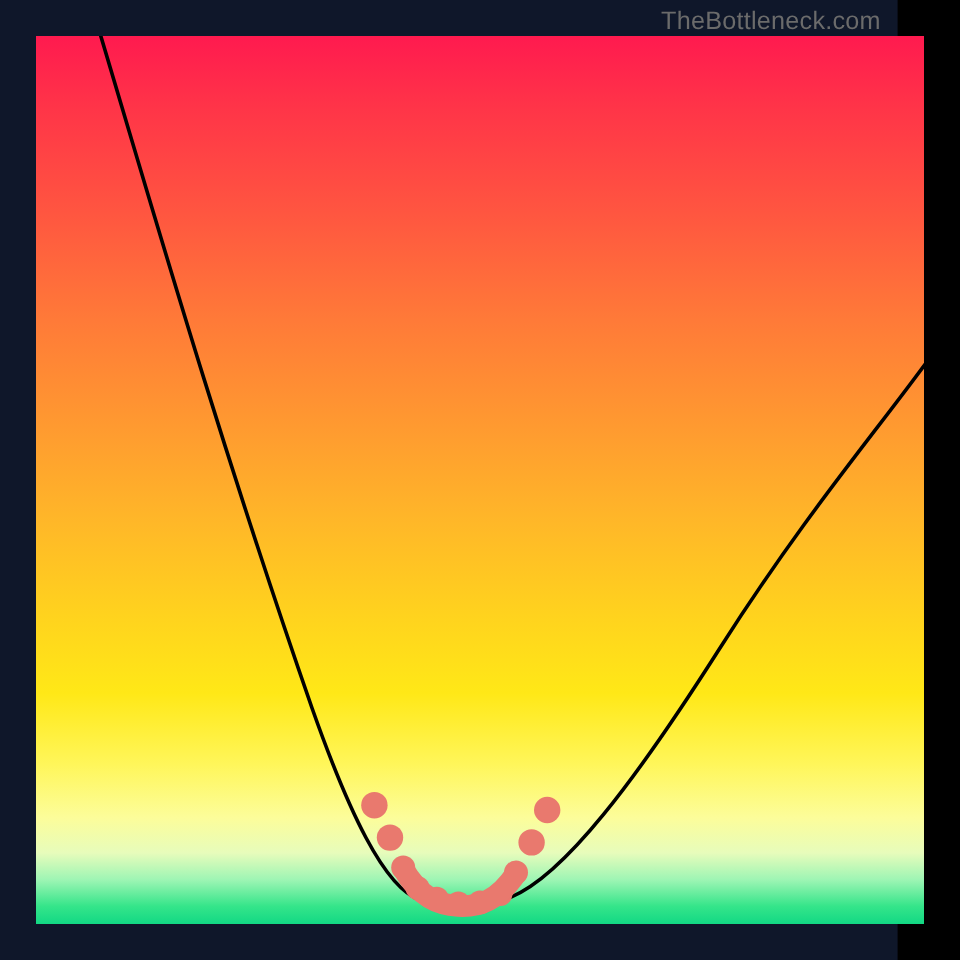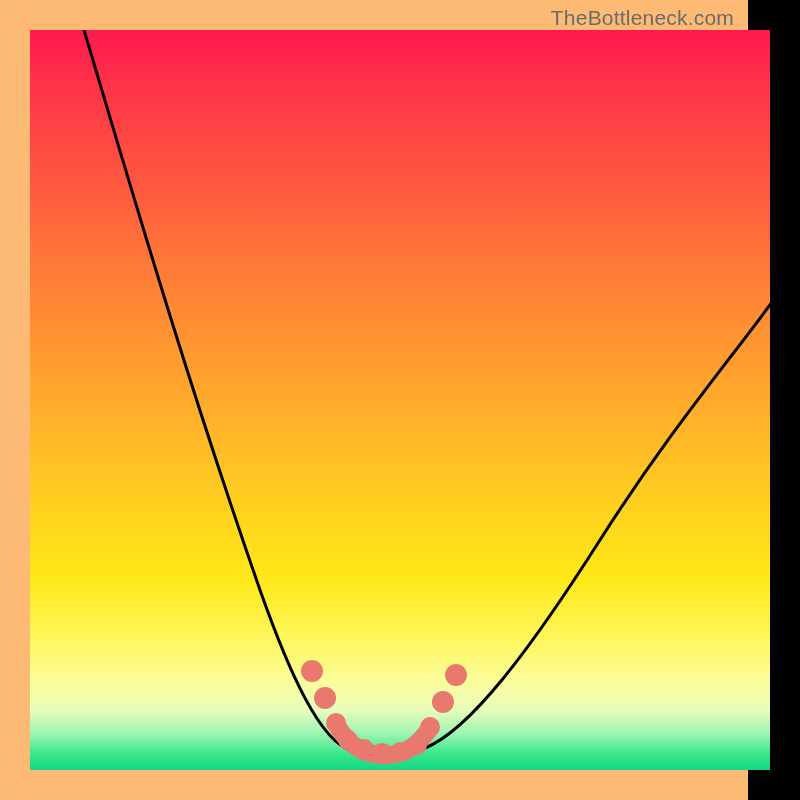--- a/index.html
+++ b/index.html
@@ -10,21 +10,21 @@
     overflow: hidden;
     background: #000;
     font-family: Arial, Helvetica, sans-serif;
   }
   .frame {
     position: absolute;
     left: 0;
     top: 0;
     width: 748px;
     height: 800px;
-    background: #fdba74;
+    background: #0f172a;
   }
   .plot {
     position: absolute;
     left: 30px;
     top: 30px;
     width: 740px;
     height: 740px;
     background: linear-gradient(to bottom,
       #ff1a4f 0%,
       #ff3448 8%,

